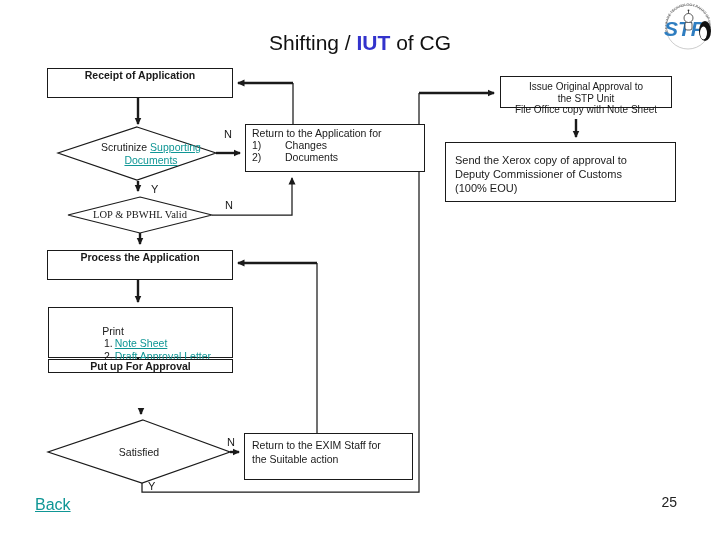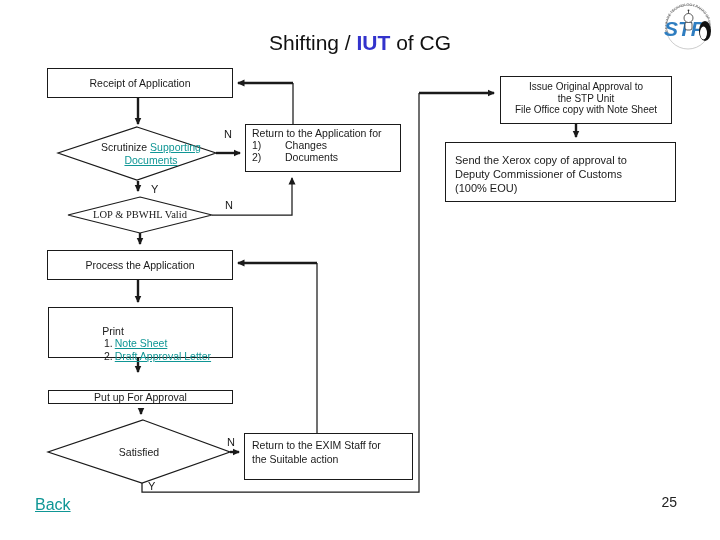--- a/index.html
+++ b/index.html
@@ -17,37 +17,37 @@
 
   svg.connectors { position: absolute; left: 0; top: 0; }
   .thin  { stroke-width: 1.25; }
   .thick { stroke-width: 2.4; }
   .shape { fill: #ffffff; stroke-width: 1.2; }
 
   .node {
     position: absolute; background: #fff; border: 1px solid #1a1a1a;
     font-size: 10.5px; line-height: 13px; color: #1a1a1a;
   }
-  .centered { display: flex; align-items: center; justify-content: center; text-align: center; }
+  .centered { display: flex; align-items: flex-start; justify-content: center; text-align: center; font-weight: bold; }
 
   #receipt { left: 47px;  top: 68px;  width: 186px; height: 30px; }
-  #issue   { left: 500px; top: 76px;  width: 172px; height: 48px;
+  #issue   { left: 500px; top: 76px;  width: 172px; height: 32px;
              font-size: 10px; line-height: 11.5px; text-align: center; padding-top: 4px; }
-  #return1 { left: 245px; top: 124px; width: 156px; height: 48px;
+  #return1 { left: 245px; top: 124px; width: 180px; height: 48px;
              padding: 3px 11px 0 6px; line-height: 11.8px; }
   #return1 .num { display: inline-block; width: 33px; }
   #xerox   { left: 445px; top: 142px; width: 231px; height: 60px;
              padding: 10px 0 0 9px; font-size: 11px; line-height: 14px; }
   #process { left: 47px;  top: 250px; width: 186px; height: 30px; }
   #print   { left: 48px;  top: 307px; width: 185px; height: 51px;
              padding-top: 17px; line-height: 12.3px; }
   #print .print-title { text-align: center; margin-right: 55px; }
   #print .print-item  { padding-left: 7px; margin-left: 48px; }
   #print .pnum { margin-right: 2px; }
-  #putup   { left: 48px;  top: 390px; width: 185px; height: 14px; }
+  #putup   { left: 48px;  top: 359px; width: 185px; height: 14px; }
   #exim    { left: 244px; top: 433px; width: 169px; height: 47px;
              padding: 5px 0 0 7px; line-height: 13.5px; }
 
   .dtext { position: absolute; font-size: 10.5px; text-align: center; line-height: 12.5px; }
   #scrutinize-text { left: 88px; top: 141px; width: 126px; }
   #lop-text        { left: 73px; top: 209px; width: 134px; font-family: Liberation Serif, serif; }
   #satisfied-text  { left: 88px; top: 446px; width: 102px; }
 
   .branch { position: absolute; font-size: 11px; color: #1a1a1a; }
   #n1 { left: 224px; top: 128px; }

